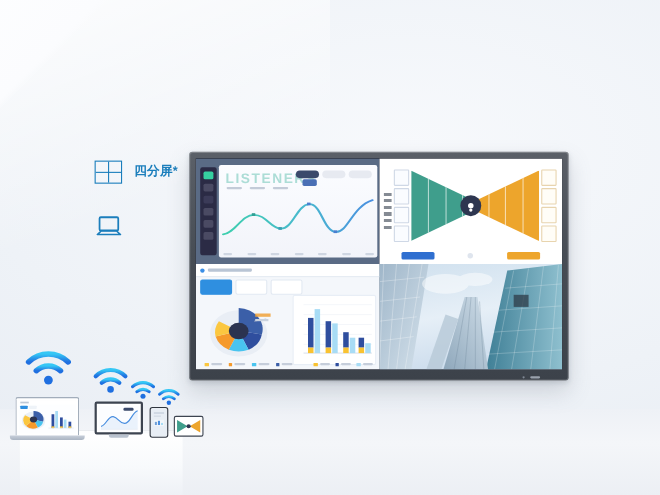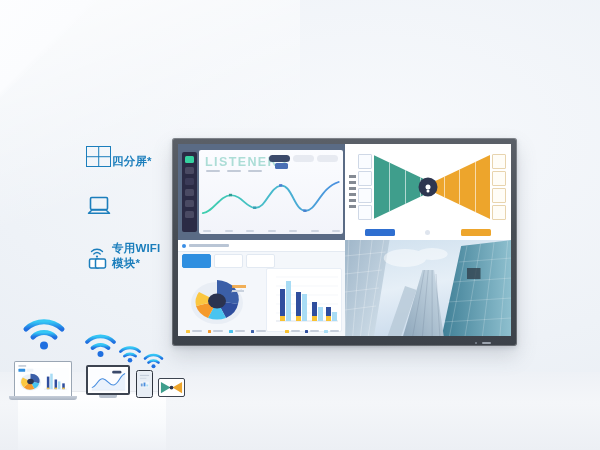--- a/index.html
+++ b/index.html
@@ -25,21 +25,21 @@
     position:absolute;left:0;top:0;width:300px;height:450px;
     background:linear-gradient(160deg, rgba(255,255,255,.85) 0%, rgba(255,255,255,0) 42%);
   }
   .floor{
     position:absolute;left:0;right:0;bottom:0;height:78px;
     background:linear-gradient(180deg,#eef1f6 0%,#f4f6f9 40%,#eceff4 100%);
   }
 
   
   .features{position:absolute;left:48px;top:142px;width:120px;}
-  .feature{display:flex;align-items:flex-end;margin-bottom:22px;padding-left:38px;}
+  .feature{display:flex;align-items:center;gap:10px;margin-bottom:22px;padding-left:38px;}
   .f-ico{width:26px;height:26px;flex:0 0 26px;position:relative;margin-top:1px;}
   .f-txt{
     color:#1b7ebc;font-size:11.5px;font-weight:bold;line-height:15px;
     letter-spacing:.2px;white-space:pre-line;padding-top:1px;
   }
   
   .ic-quad{border:1.6px solid #1b7ebc;width:23px;height:19px;margin-top:3px;position:relative;}
   .ic-quad:before{content:"";position:absolute;left:50%;top:0;bottom:0;width:1.6px;background:#1b7ebc;transform:translateX(-50%);}
   .ic-quad:after{content:"";position:absolute;top:50%;left:0;right:0;height:1.6px;background:#1b7ebc;transform:translateY(-50%);}
 
@@ -211,33 +211,20 @@
 
     <div class="feature">
       <div class="f-ico">
         <svg width="26" height="26" viewBox="0 0 26 26">
           <rect x="4.5" y="5.5" width="17" height="12" rx="1.2" fill="none" stroke="#1b7ebc" stroke-width="1.6"></rect>
           <path d="M2.5 21.2 L6 18 L20 18 L23.5 21.2 Z" fill="none" stroke="#1b7ebc" stroke-width="1.5" stroke-linejoin="round"></path>
         </svg>
       </div>
     </div>
 
-    <div class="feature">
-      <div class="f-ico">
-        <svg width="26" height="26" viewBox="0 0 26 26">
-          <path d="M5.5 6.5 A8 8 0 0 1 16.5 6.5" fill="none" stroke="#1b7ebc" stroke-width="1.4" stroke-linecap="round"></path>
-          <path d="M7.8 9 A4.8 4.8 0 0 1 14.2 9" fill="none" stroke="#1b7ebc" stroke-width="1.4" stroke-linecap="round"></path>
-          <circle cx="11" cy="11.6" r="1.1" fill="#1b7ebc"></circle>
-          <rect x="3.5" y="14" width="10" height="9" rx="1.4" fill="#fff" stroke="#1b7ebc" stroke-width="1.5"></rect>
-          <rect x="9.5" y="14" width="10" height="9" rx="1.4" fill="#fff" stroke="#1b7ebc" stroke-width="1.5"></rect>
-        </svg>
-      </div>
-      <div class="f-txt">专用WIFI
-模块*</div>
-    </div>
   </div>
 
   <div class="tv-shadow"></div>
   <div class="tv">
     <div class="tv-led"></div>
     <div class="tv-led2"></div>
 
     <div class="screen">
 
       <div class="q q1">

